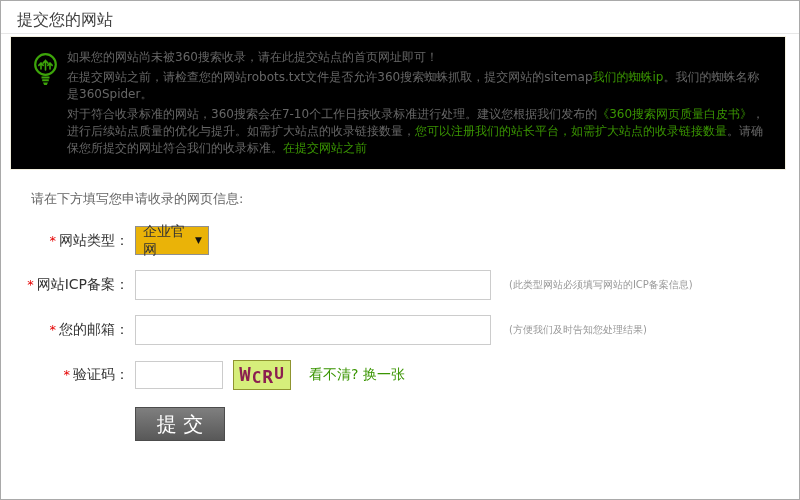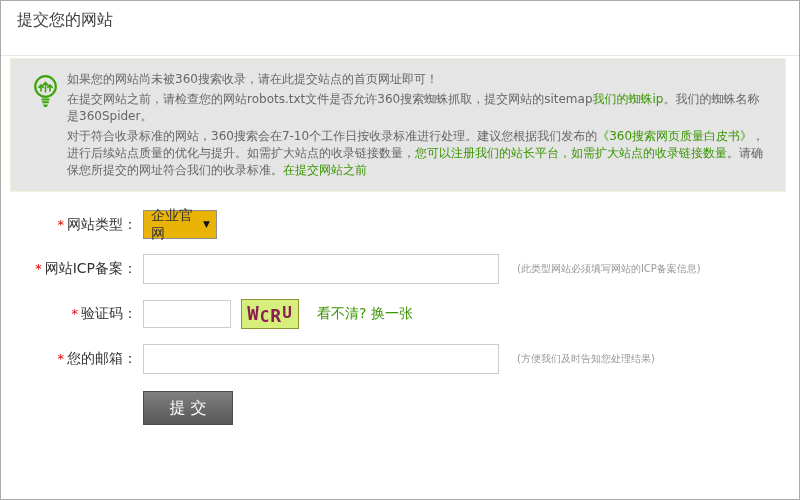--- a/index.html
+++ b/index.html
@@ -1,50 +1,50 @@
 <!DOCTYPE html>
 <html><head>
 <meta charset="utf-8">
 <style>
   html,body{margin:0;padding:0;background:#fff;}
   body{width:800px;height:500px;font-family:"DejaVu Sans","Liberation Sans",sans-serif;}
   .page{box-sizing:border-box;width:800px;height:500px;border:1px solid #a9a9a9;background:#fff;position:relative;overflow:hidden;}
 
-  .header{margin:0;padding:9px 16px 24px;font-size:16px;font-weight:normal;color:#3f3f3f;border-bottom:1px solid #e7e7e7;}
+  .header{margin:0;padding:9px 16px 2px;font-size:16px;font-weight:normal;color:#3f3f3f;border-bottom:1px solid #e7e7e7;}
 
-  .notice{margin:2px 13px 0 9px;background:#e5e5e5;border:1px solid #f3f0e0;padding:12px 18px 12px 56px;position:relative;color:#666;font-size:12px;line-height:17px;}
+  .notice{margin:2px 13px 0 9px;background:#000000;border:1px solid #f3f0e0;padding:12px 18px 12px 56px;position:relative;color:#666;font-size:12px;line-height:17px;}
   .notice .bulb{position:absolute;left:21px;top:15px;}
   .notice p{margin:0;}
   .notice p + p{margin-top:3px;}
   .notice a{color:#3a9502;text-decoration:none;margin-top:16px;}
 
   .intro{margin:20px 0 0 30px;font-size:13px;color:#666;}
 
-  .form{margin:12px;}
+  .form{margin:4px;}
   .row{display:flex;align-items:center;margin-top:15px;}
   .row.first{margin-top:18px;}
   .label{box-sizing:border-box;flex:0 0 130px;width:130px;text-align:right;font-size:14px;color:#333;padding-right:6px;white-space:nowrap;}
   .req{color:#e60000;font-size:13px;margin-right:3px;}
   .text-input{box-sizing:border-box;width:356px;height:30px;border:1px solid #ccc;padding:0 8px;font-size:14px;color:#333;outline:none;background:#fff;}
   .hint{margin-left:18px;font-size:10px;color:#999;}
 
   .select{box-sizing:border-box;width:74px;height:29px;border:1px solid #8f8f8f;background:#eab308;display:flex;align-items:center;justify-content:space-between;padding:0 6px 0 7px;font-size:14px;color:#333;cursor:default;}
   .select .arrow{font-size:9px;color:#111;line-height:1;}
 
   .captcha-input{box-sizing:border-box;width:88px;height:28px;border:1px solid #ccc;padding:0 6px;font-size:14px;color:#333;outline:none;}
   .captcha{box-sizing:border-box;width:58px;height:30px;margin-left:10px;background:#d6ee7b;border:1px solid #8f9430;display:flex;align-items:center;justify-content:center;font-family:"DejaVu Sans Mono","Liberation Mono",monospace;font-weight:bold;font-size:19px;color:#8b1e50;cursor:pointer;letter-spacing:1px;}
   .captcha span{display:inline-block;}
   .captcha span:nth-child(1){transform:translateY(-1px);}
   .captcha span:nth-child(2){font-size:16px;transform:translateY(2px);}
   .captcha span:nth-child(3){font-size:18px;transform:translateY(1px);}
   .captcha span:nth-child(4){font-size:16px;transform:translateY(-2px);}
   .refresh{margin-left:18px;font-size:14px;color:#3a9502;text-decoration:none;}
 
   .submit-row{margin:17px 0 0 130px;}
-  .submit{box-sizing:border-box;width:90px;height:34px;background:linear-gradient(#7f7f7f,#585858);border:1px solid #4c4c4c;color:#fff;font-size:16px;cursor:pointer;font-family:inherit;}
+  .submit{box-sizing:border-box;width:90px;height:34px;background:linear-gradient(#7f7f7f,#585858);border:1px solid #4c4c4c;color:#fff;font-size:20px;cursor:pointer;font-family:inherit;}
 </style>
 </head>
 <body>
 
 <div class="page">
 
   <h1 class="header">提交您的网站</h1>
 
   <div class="notice">
     <span class="bulb">
@@ -55,54 +55,55 @@
         <path d="M18 17 V11 M18 11 l-2.2 2.4 M18 11 l2.2 2.4" stroke="#3da50a" stroke-width="1.6" stroke-linecap="round"></path>
         <path d="M9.5 25.5 h8 M10.2 28.3 h6.6" stroke="#3da50a" stroke-width="2"></path>
         <path d="M11 30.5 h5 l-1.2 2.5 h-2.6 z" fill="#3da50a"></path>
       </svg>
     </span>
     <p><span>如果您的网站尚未被360搜索收录，请在此提交站点的首页网址即可！</span></p>
     <p><span>在提交网站之前，请检查您的网站robots.txt文件是否允许360搜索蜘蛛抓取，提交网站的sitemap</span><a href="#">我们的蜘蛛ip</a><span>。我们的蜘蛛名称是360Spider。</span></p>
     <p><span>对于符合收录标准的网站，360搜索会在7-10个工作日按收录标准进行处理。建议您根据我们发布的</span><a href="#">《360搜索网页质量白皮书》</a><span>，进行后续站点质量的优化与提升。如需扩大站点的收录链接数量，</span><a href="#">您可以注册我们的站长平台，如需扩大站点的收录链接数量</a><span>。请确保您所提交的网址符合我们的收录标准。</span><a href="#">在提交网站之前</a></p>
   </div>
 
+  <div class="intro">请在下方填写您申请收录的网页信息:</div>
 
   <div class="form">
 
     <div class="row first">
       <span class="label"><i class="req" style="font-style:normal">*</i><span>网站类型：</span></span>
       <span class="select">
         <span>企业官网</span>
         <span class="arrow">▼</span>
       </span>
     </div>
 
     <div class="row">
       <span class="label"><i class="req" style="font-style:normal">*</i><span>网站ICP备案：</span></span>
       <input class="text-input" type="text" value="" style="">
       <span class="hint">(此类型网站必须填写网站的ICP备案信息)</span>
     </div>
 
 
     <div class="row">
+      <span class="label"><i class="req" style="font-style:normal">*</i><span>您的邮箱：</span></span>
+      <input class="text-input" type="text" value="" style="">
+      <span class="hint">(方便我们及时告知您处理结果)</span>
+    </div>
+
+    <div class="row">
       <span class="label"><i class="req" style="font-style:normal">*</i><span>验证码：</span></span>
       <input class="captcha-input" type="text" value="" style="">
       <span class="captcha">
           <span>W</span>
           <span>C</span>
           <span>R</span>
           <span>U</span>
         </span>
       <a class="refresh" href="#">看不清? 换一张</a>
     </div>
 
-    <div class="row">
-      <span class="label"><i class="req" style="font-style:normal">*</i><span>您的邮箱：</span></span>
-      <input class="text-input" type="text" value="" style="">
-      <span class="hint">(方便我们及时告知您处理结果)</span>
-    </div>
-
     <div class="submit-row">
       <button class="submit">提 交</button>
     </div>
 
   </div>
 </div>
 
 </body></html>

